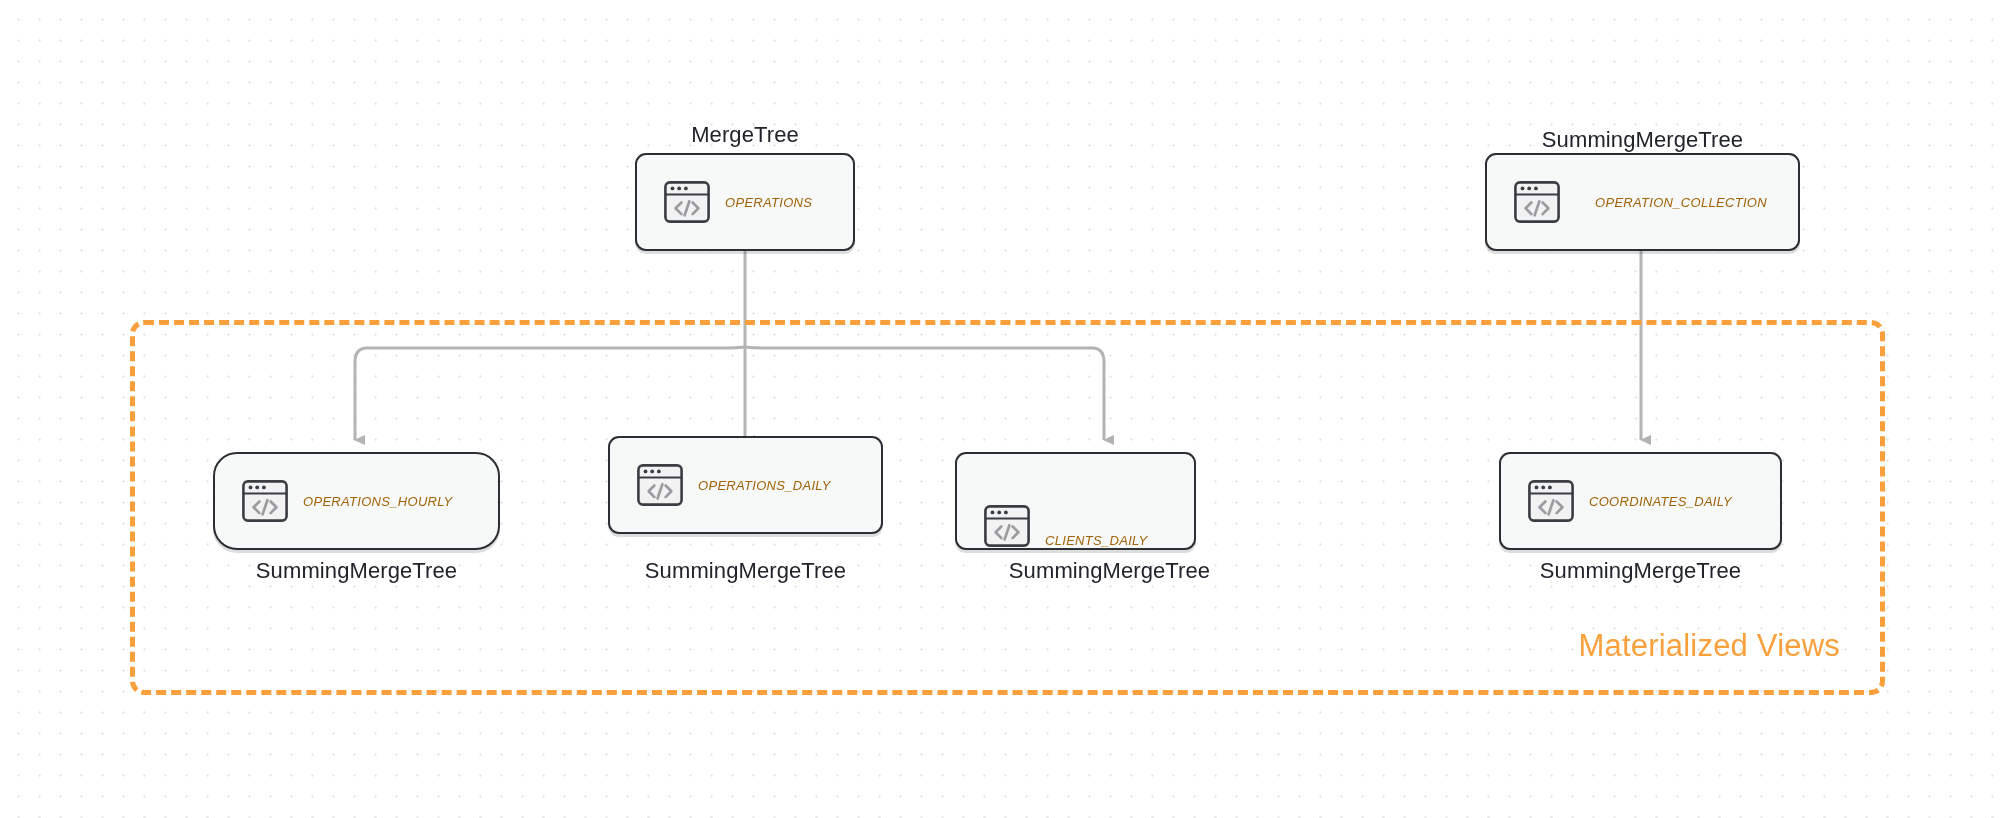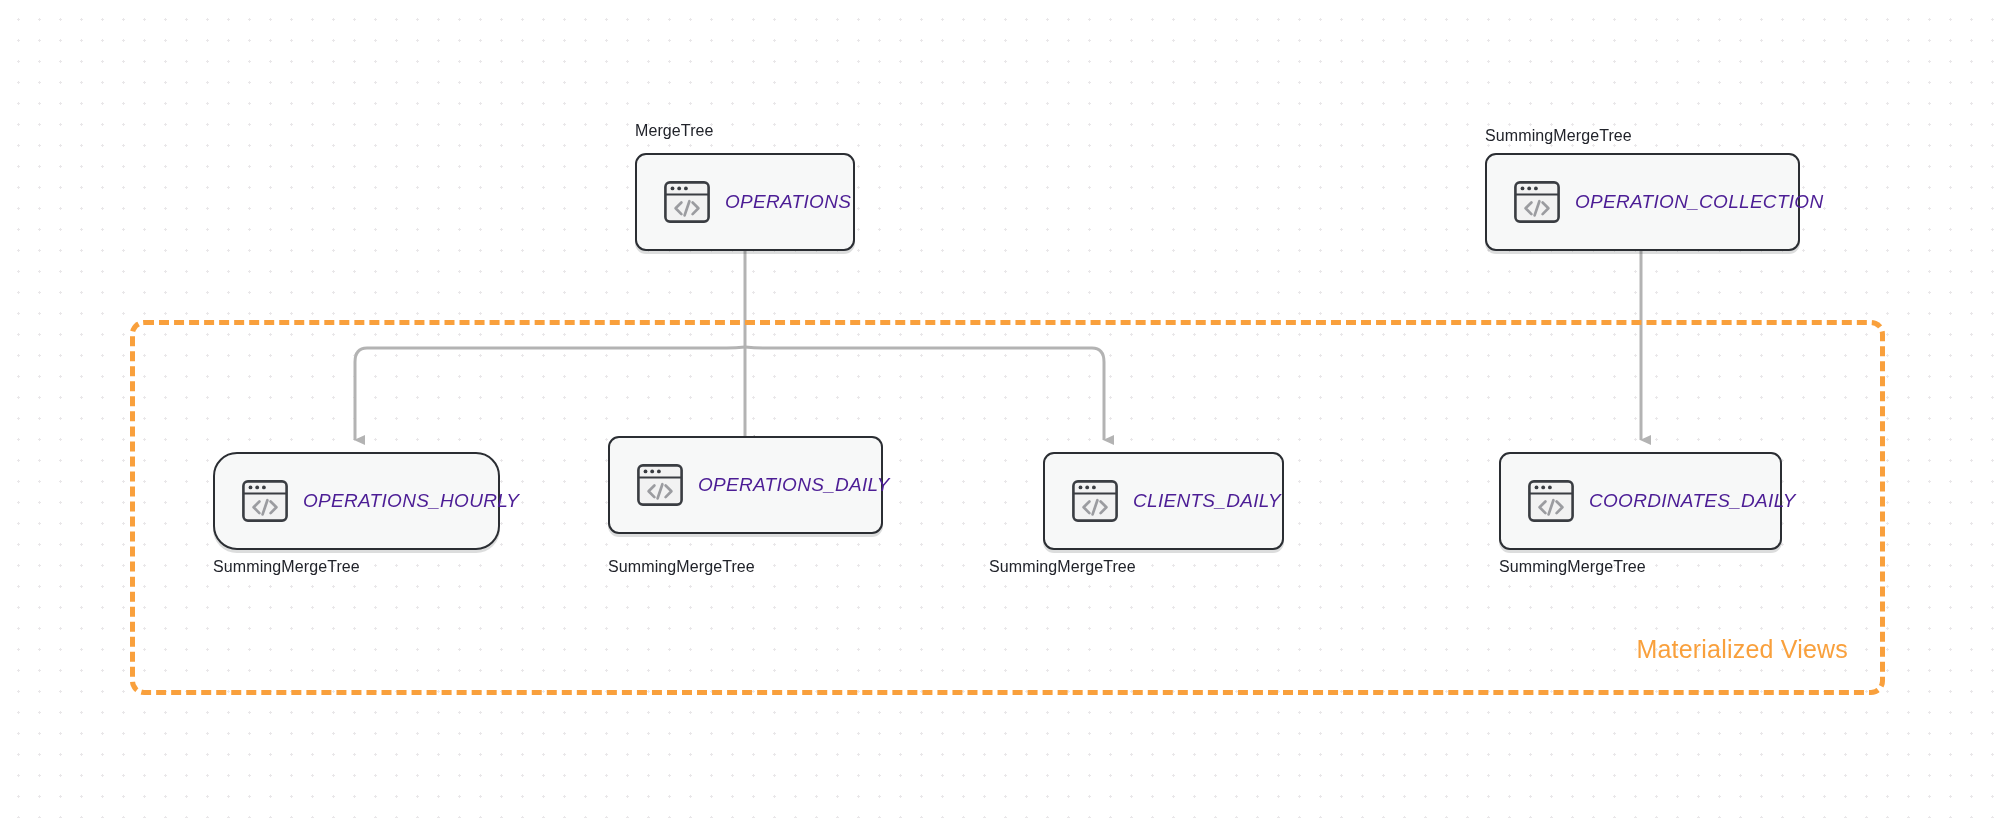--- a/index.html
+++ b/index.html
@@ -35,23 +35,23 @@
     left: 130px;
     top: 320px;
     width: 1755px;
     height: 375px;
     border: 5px dashed var(--mv-color, #f9a03c);
     border-radius: 14px;
     box-sizing: border-box;
   }
   .mv-caption {
     position: absolute;
-    right: 32px;
+    right: 40px;
     bottom: 26px;
-    font-size: 25px;
+    font-size: 31px;
     color: var(--mv-color, #f9a03c);
     letter-spacing: 0.2px;
     white-space: nowrap;
   }
 
   
   .node {
     position: absolute;
     box-sizing: border-box;
     background: #f7f8f8;
@@ -61,34 +61,35 @@
     align-items: center;
     box-shadow: 0 3px 0 0 rgba(40,42,46,0.16);
   }
   .node-icon {
     flex: 0 0 auto;
     margin-left: 26px;
     margin-right: 14px;
     display: block;
   }
   .node-label {
-    font-size: 19px;
+    font-size: 13px;
     font-style: italic;
-    color: #4c1d95;
+    color: #a16207;
     letter-spacing: 0.3px;
     white-space: nowrap;
     padding-right: 18px;
   }
 
   
   .node-caption {
     position: absolute;
-    font-size: 16px;
+    font-size: 22px;
     color: #21232a;
     white-space: nowrap;
+    text-align: center;
     letter-spacing: 0.1px;
   }
 </style>
 </head>
 <body>
 
 <div id="canvas">
 
   <svg id="edges" viewBox="0 0 2000 818" width="2000" height="818" xmlns="http://www.w3.org/2000/svg">
     <defs>
@@ -121,21 +122,21 @@
       <circle cx="16.2" cy="8.4" r="1.9" fill="#3a3d42"></circle>
       <circle cx="22.9" cy="8.4" r="1.9" fill="#3a3d42"></circle>
       <path d="M 18.4 22.5 L 12.6 28.3 L 18.4 34.1" fill="none" stroke="#9b9ca0" stroke-width="2.7" stroke-linecap="round" stroke-linejoin="round"></path>
       <path d="M 29.6 22.5 L 35.4 28.3 L 29.6 34.1" fill="none" stroke="#9b9ca0" stroke-width="2.7" stroke-linecap="round" stroke-linejoin="round"></path>
       <line x1="26.4" y1="21.2" x2="21.6" y2="35.4" stroke="#9b9ca0" stroke-width="2.7" stroke-linecap="round"></line>
     </svg>
     <span class="node-label">OPERATIONS</span>
   </div>
 
   <div class="node-caption" style="left:1485px; top:127px; width:315px;">SummingMergeTree</div>
-  <div class="node" style="left:1485px; top:153px; width:315px; height:98px;">
+  <div class="node" style="left:1485px; top:153px; width:315px; height:98px;gap:20px;">
     <svg class="node-icon" width="48" height="44" viewBox="0 0 48 44" xmlns="http://www.w3.org/2000/svg">
       <rect x="2.4" y="2.4" width="43.2" height="39.2" rx="4.5" ry="4.5" fill="#f2f2f2" stroke="#3a3d42" stroke-width="2.6"></rect>
       <line x1="2.4" y1="14.5" x2="45.6" y2="14.5" stroke="#3a3d42" stroke-width="2.2"></line>
       <circle cx="9.5" cy="8.4" r="1.9" fill="#3a3d42"></circle>
       <circle cx="16.2" cy="8.4" r="1.9" fill="#3a3d42"></circle>
       <circle cx="22.9" cy="8.4" r="1.9" fill="#3a3d42"></circle>
       <path d="M 18.4 22.5 L 12.6 28.3 L 18.4 34.1" fill="none" stroke="#9b9ca0" stroke-width="2.7" stroke-linecap="round" stroke-linejoin="round"></path>
       <path d="M 29.6 22.5 L 35.4 28.3 L 29.6 34.1" fill="none" stroke="#9b9ca0" stroke-width="2.7" stroke-linecap="round" stroke-linejoin="round"></path>
       <line x1="26.4" y1="21.2" x2="21.6" y2="35.4" stroke="#9b9ca0" stroke-width="2.7" stroke-linecap="round"></line>
     </svg>
@@ -165,21 +166,21 @@
       <circle cx="16.2" cy="8.4" r="1.9" fill="#3a3d42"></circle>
       <circle cx="22.9" cy="8.4" r="1.9" fill="#3a3d42"></circle>
       <path d="M 18.4 22.5 L 12.6 28.3 L 18.4 34.1" fill="none" stroke="#9b9ca0" stroke-width="2.7" stroke-linecap="round" stroke-linejoin="round"></path>
       <path d="M 29.6 22.5 L 35.4 28.3 L 29.6 34.1" fill="none" stroke="#9b9ca0" stroke-width="2.7" stroke-linecap="round" stroke-linejoin="round"></path>
       <line x1="26.4" y1="21.2" x2="21.6" y2="35.4" stroke="#9b9ca0" stroke-width="2.7" stroke-linecap="round"></line>
     </svg>
     <span class="node-label">OPERATIONS_DAILY</span>
   </div>
   <div class="node-caption" style="left:608px; top:558px; width:275px;">SummingMergeTree</div>
 
-  <div class="node" style="left:1043px; top:452px; width:241px; height:98px;">
+  <div class="node" style="left:955px; top:452px; width:241px; height:98px;align-items:flex-end;">
     <svg class="node-icon" width="48" height="44" viewBox="0 0 48 44" xmlns="http://www.w3.org/2000/svg">
       <rect x="2.4" y="2.4" width="43.2" height="39.2" rx="4.5" ry="4.5" fill="#f2f2f2" stroke="#3a3d42" stroke-width="2.6"></rect>
       <line x1="2.4" y1="14.5" x2="45.6" y2="14.5" stroke="#3a3d42" stroke-width="2.2"></line>
       <circle cx="9.5" cy="8.4" r="1.9" fill="#3a3d42"></circle>
       <circle cx="16.2" cy="8.4" r="1.9" fill="#3a3d42"></circle>
       <circle cx="22.9" cy="8.4" r="1.9" fill="#3a3d42"></circle>
       <path d="M 18.4 22.5 L 12.6 28.3 L 18.4 34.1" fill="none" stroke="#9b9ca0" stroke-width="2.7" stroke-linecap="round" stroke-linejoin="round"></path>
       <path d="M 29.6 22.5 L 35.4 28.3 L 29.6 34.1" fill="none" stroke="#9b9ca0" stroke-width="2.7" stroke-linecap="round" stroke-linejoin="round"></path>
       <line x1="26.4" y1="21.2" x2="21.6" y2="35.4" stroke="#9b9ca0" stroke-width="2.7" stroke-linecap="round"></line>
     </svg>

